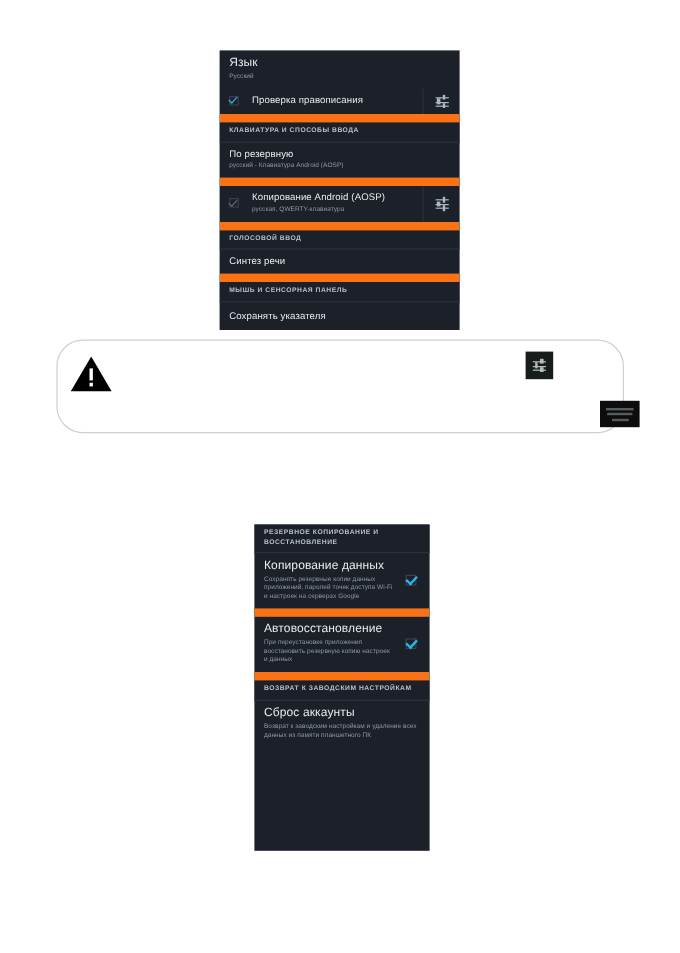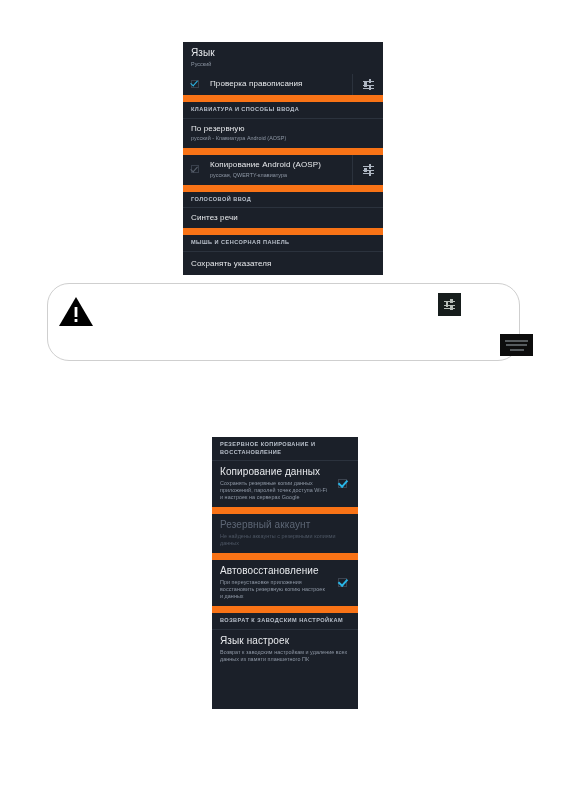--- a/index.html
+++ b/index.html
@@ -344,36 +344,30 @@
   <div class="section-head">РЕЗЕРВНОЕ КОПИРОВАНИЕ И ВОССТАНОВЛЕНИЕ</div>
 
   <div class="row">
     <div class="row-body">
       <div class="row-title big">Копирование данных</div>
       <div class="row-sub">Сохранять резервные копии данных приложений, паролей точек доступа Wi-Fi и настроек на серверах Google</div>
     </div>
     <div class="cb-right"></div>
   </div>
 
-  <div class="row">
-    <div class="row-body">
-      <div class="row-title big dim">Резервный аккаунт</div>
-      <div class="row-sub dim">Не найдены аккаунты с резервными копиями данных</div>
-    </div>
-  </div>
 
   <div class="row">
     <div class="row-body">
       <div class="row-title big">Автовосстановление</div>
       <div class="row-sub">При переустановке приложения восстановить резервную копию настроек и данных</div>
     </div>
     <div class="cb-right"></div>
   </div>
 
   <div class="section-head">ВОЗВРАТ К ЗАВОДСКИМ НАСТРОЙКАМ</div>
 
   <div class="row no-border">
     <div class="row-body">
-      <div class="row-title big">Язык настроек</div>
+      <div class="row-title big">Сброс аккаунты</div>
       <div class="row-sub">Возврат к заводским настройкам и удаление всех данных из памяти планшетного ПК</div>
     </div>
   </div>
 </div>
 
 </body></html>

